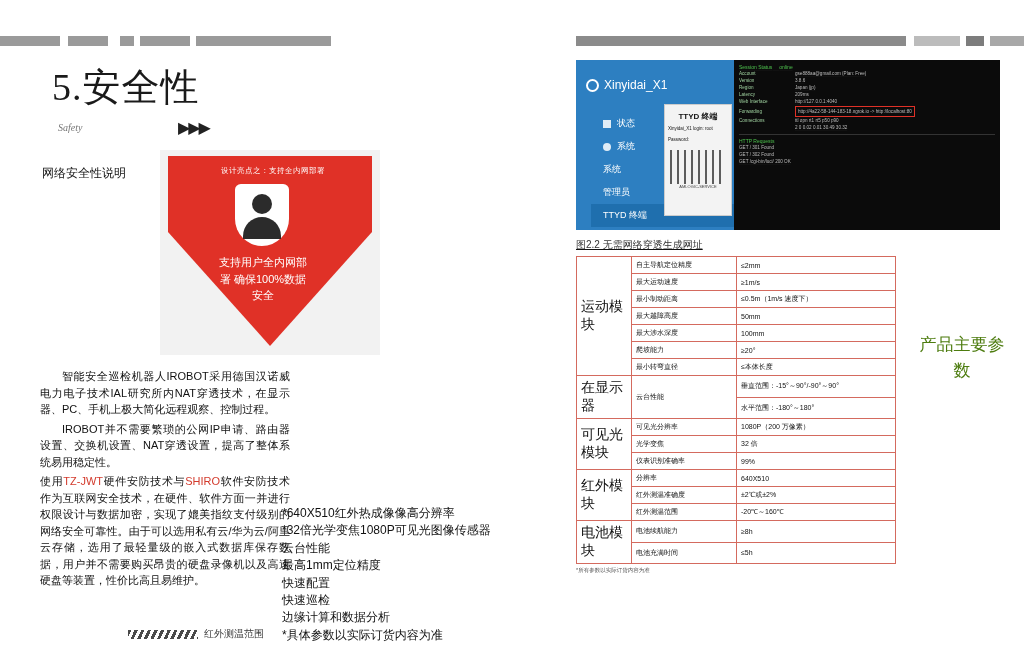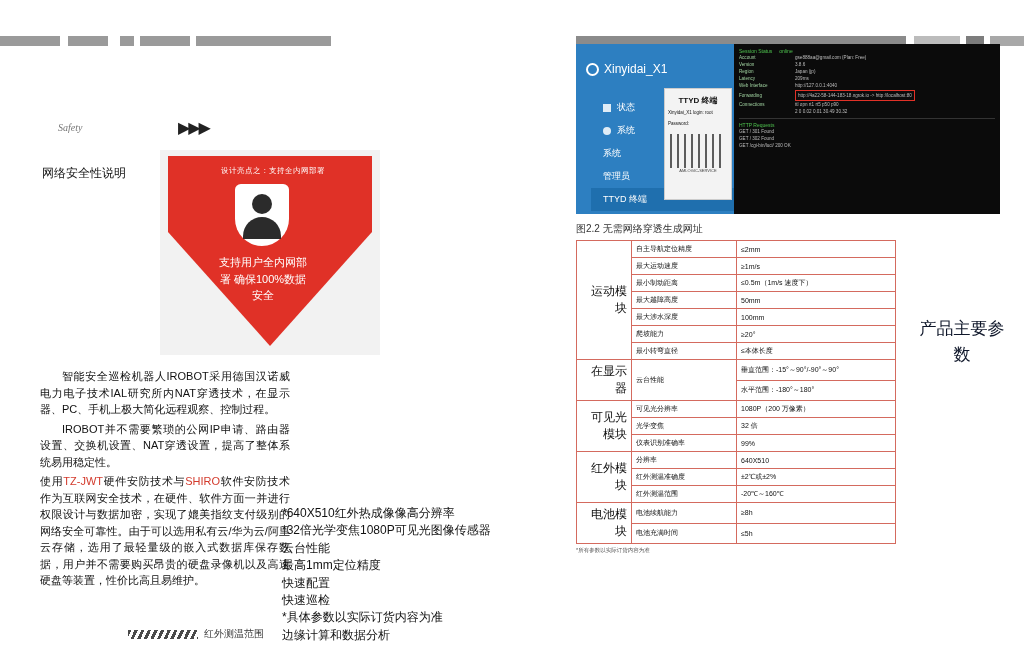--- a/index.html
+++ b/index.html
@@ -92,21 +92,21 @@
     position:absolute;left:282px;top:505px;width:200px;
     font-size:12px;line-height:1.45;color:#111;
   }
   .bullets div{white-space:nowrap;}
 
   .footer-stripes{position:absolute;left:128px;bottom:24px;width:70px;height:9px;
     background:repeating-linear-gradient(115deg,#4a4a4a 0 3px,#ffffff 3px 6px);}
   .footer-text{position:absolute;left:204px;bottom:22px;font-size:10px;color:#3a3a3a;}
 
   
-  .right{position:absolute;left:576px;top:44px;width:430px;}
+  .right{position:absolute;left:576px;top:60px;width:430px;text-decoration:underline;}
 
   
   .shot{position:relative;width:424px;height:170px;background:#0c0c0c;display:flex;}
   .shot-left{width:158px;background:#2d7fc1;position:relative;color:#fff;}
   .shot-brand{position:absolute;left:10px;top:18px;font-size:12px;display:flex;align-items:center;gap:5px;}
   .brand-dot{width:9px;height:9px;border-radius:50%;border:2px solid #fff;display:inline-block;}
   .shot-menu{position:absolute;left:0;top:52px;width:100%;font-size:9px;}
   .shot-menu .mi{padding:5px 12px;display:flex;gap:6px;align-items:center;margin-left:15px;}
   .shot-menu .mi.active{background:#1f6fae;}
   .mi-ic{width:8px;height:8px;background:#ffffff;opacity:.85;display:inline-block;}
@@ -129,29 +129,29 @@
   .sr-row{font-size:4.6px;line-height:1.55;color:#bdbdbd;}
   .sr-row b{color:#9fd19f;font-weight:normal;display:inline-block;width:56px;}
   .sr-sep{height:1px;background:#333;margin:3px 0;}
   .redbox{border:1px solid #e03127;padding:1px 2px;display:inline-block;}
   .shot-caption{font-size:10px;color:#333;width:424px;margin-top:8px;}
 
   
   .tbl-wrap{position:absolute;left:0;top:196px;width:320px;}
   table{border-collapse:collapse;width:320px;font-size:7px;color:#111;}
   table td{border:1px solid #d46a5e;padding:3px 4px;vertical-align:middle;}
-  td.grp{width:46px;text-align:right;color:#111;font-size:12px;}
+  td.grp{width:46px;text-align:left;color:#111;font-size:14px;}
   td.k{width:96px;}
   td.v{width:auto;}
   .tbl-note{font-size:5.5px;color:#555;margin-top:3px;}
 
   .right-title{
     position:absolute;left:338px;top:272px;width:96px;
     font-family:"Liberation Serif", serif;
-    font-size:17px;line-height:1.5;color:#0f172a;text-align:center;
+    font-size:17px;line-height:1.5;color:#4d7c0f;text-align:center;
   }
 </style>
 </head>
 <body>
 
 <div class="page">
 
   <div class="topbars">
     <span class="tb1"></span>
       <span class="tb2"></span>
@@ -160,20 +160,21 @@
       <span class="tb5"></span>
   </div>
   <div class="topbars-r">
     <span class="tr1"></span>
       <span class="tr2"></span>
       <span class="tr3"></span>
       <span class="tr4"></span>
   </div>
 
   <div class="left">
+    <div class="title-num">5.安全性</div>
     <div class="title-sub">Safety</div>
     <div class="arrows">▶▶▶</div>
     <div class="section-label">网络安全性说明</div>
 
     <div class="shield-wrap">
       <div class="shield-bg"></div>
       <div class="shield"></div>
       <div class="shield-banner">设计亮点之：支持全内网部署</div>
       <div class="shield-icon"></div>
       <div class="shield-text">
@@ -191,22 +192,22 @@
       </p>
     </div>
 
     <div class="bullets">
       <div>*640X510红外热成像像高分辨率</div>
       <div>*32倍光学变焦1080P可见光图像传感器</div>
       <div>云台性能</div>
       <div>最高1mm定位精度</div>
       <div>快速配置</div>
       <div>快速巡检</div>
+      <div>边缘计算和数据分析</div>
       <div>*具体参数以实际订货内容为准</div>
-      <div>边缘计算和数据分析</div>
     </div>
 
     <div class="footer-stripes"></div>
     <div class="footer-text">红外测温范围</div>
   </div>
 
   <div class="right">
 
     <div class="shot">
       <div class="shot-left">

